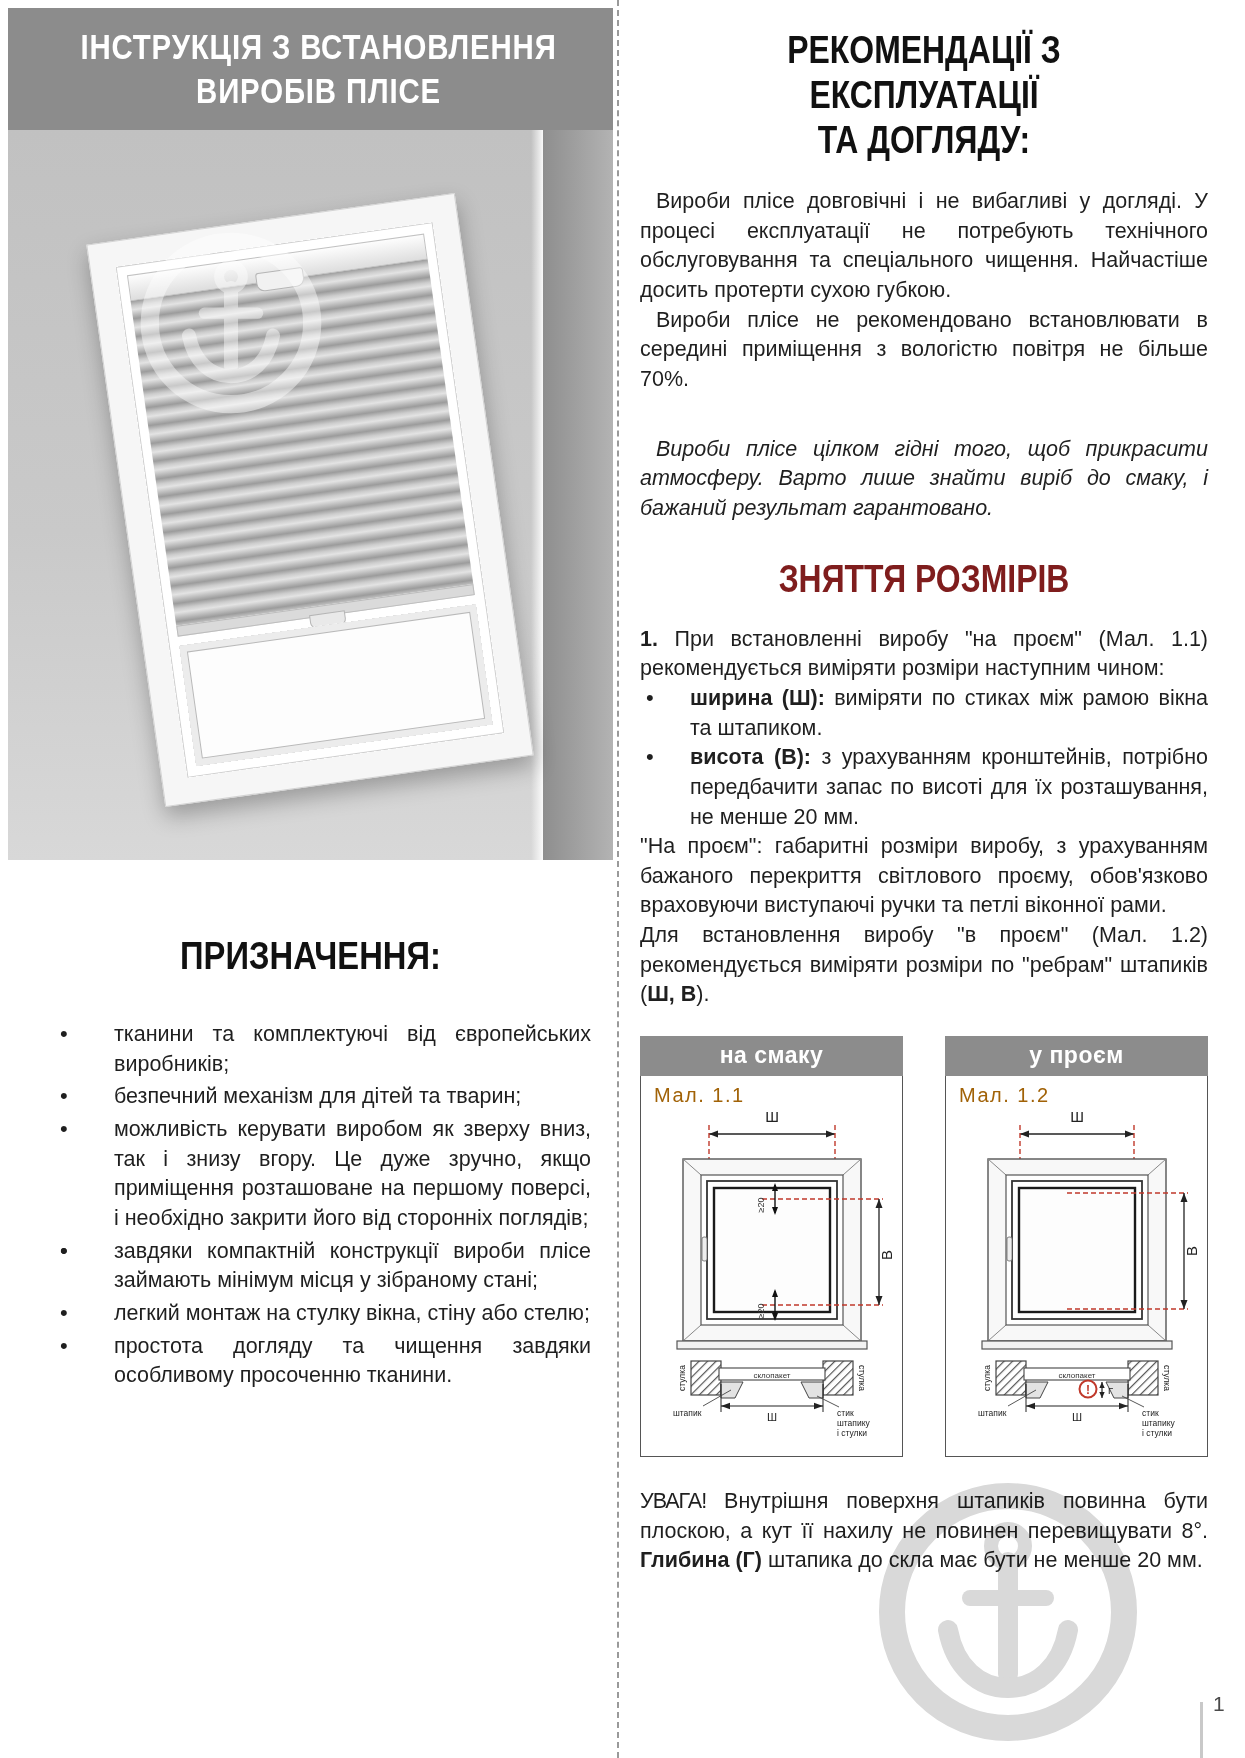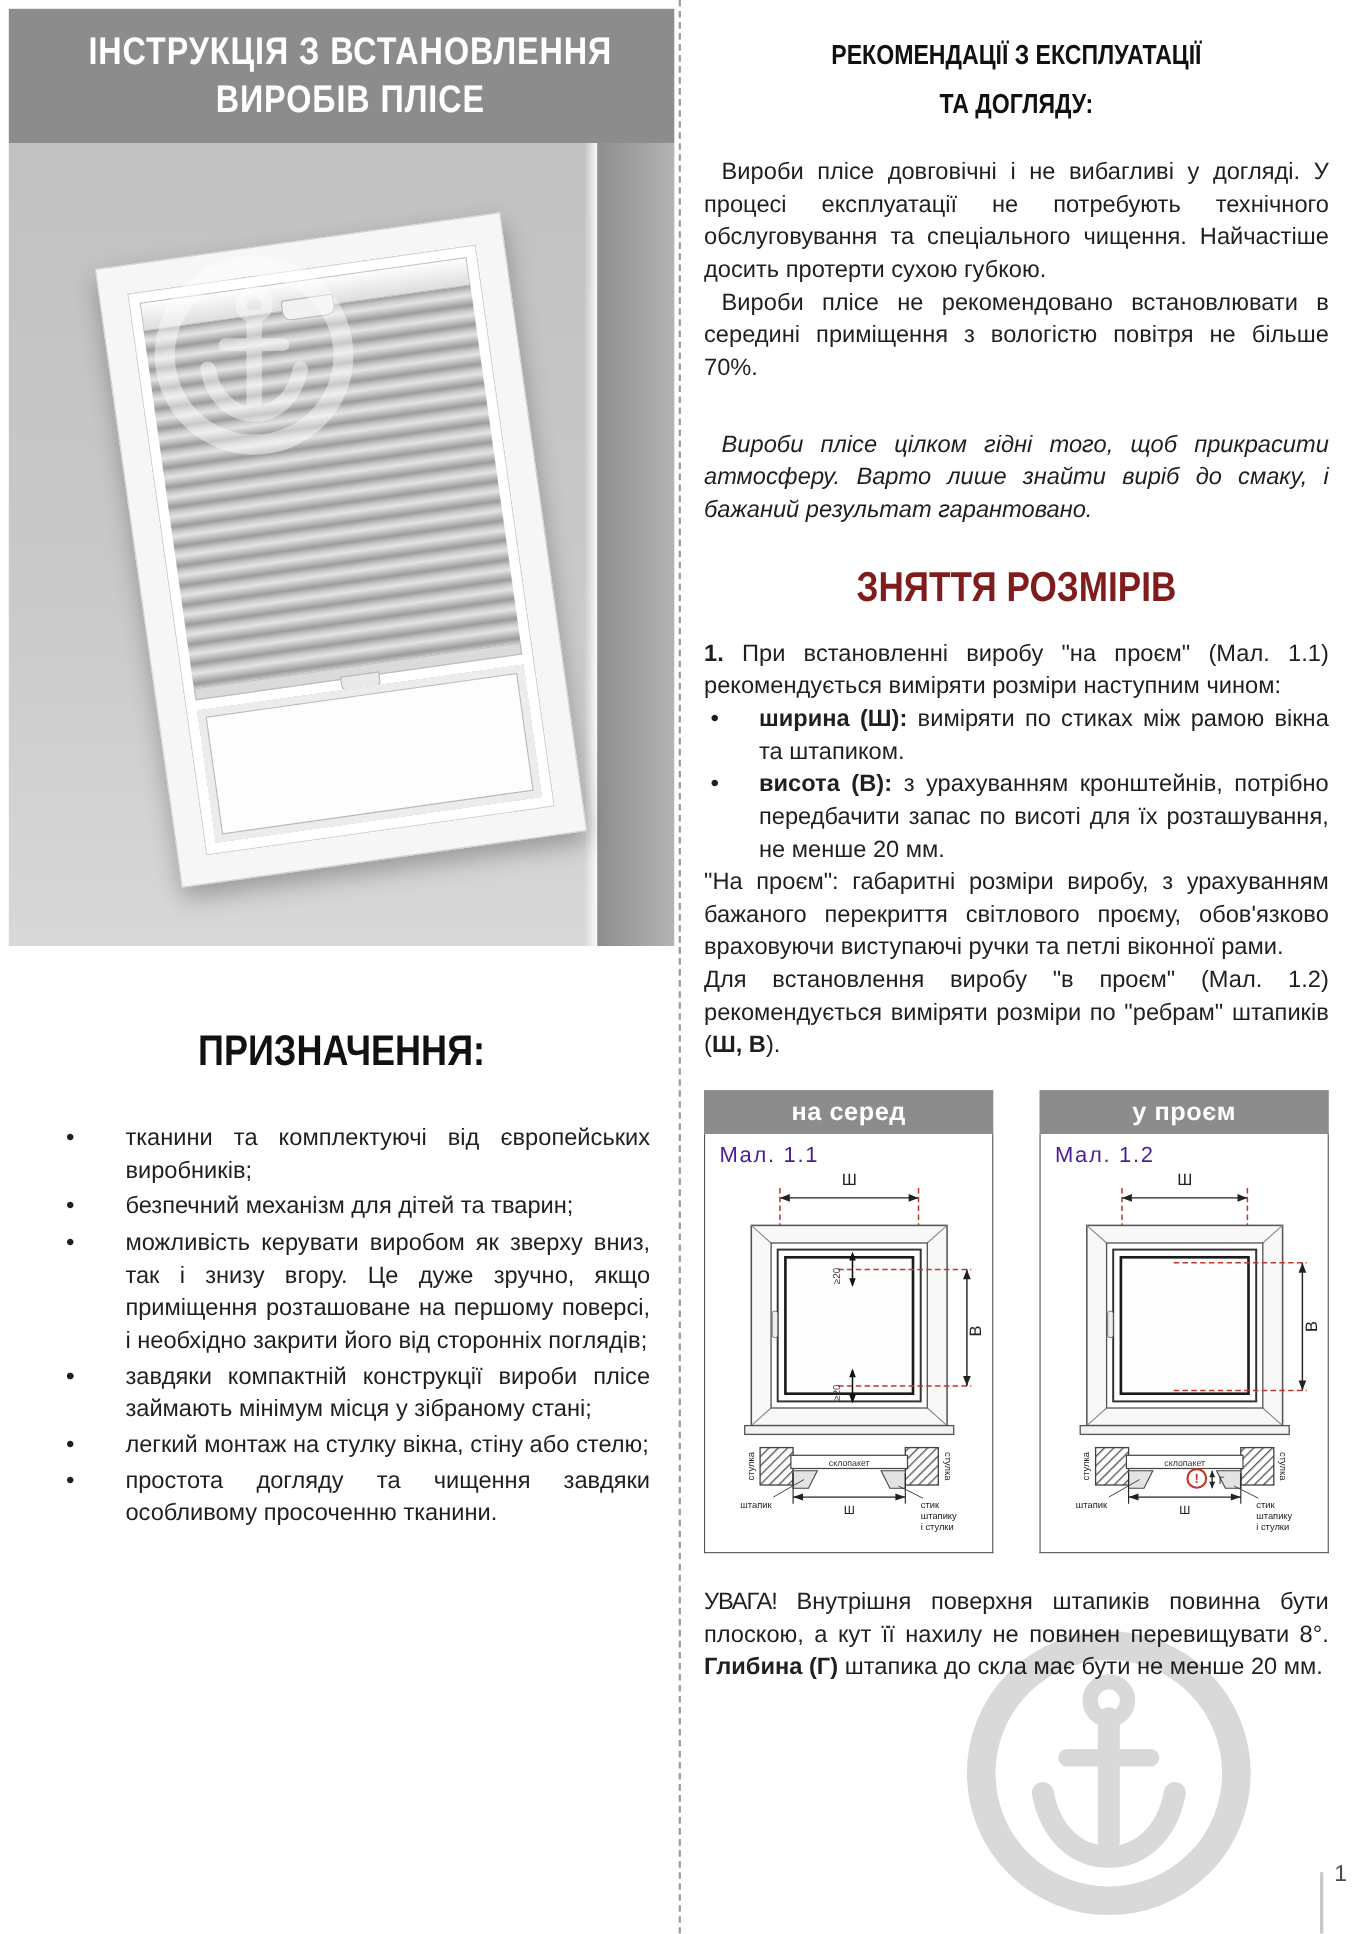--- a/index.html
+++ b/index.html
@@ -52,37 +52,37 @@
   .left-body { padding:0 22px;margin-top:41px; }
   .h-purpose { margin:74px 0 0 0; text-align:center; font-size:39px; font-weight:700; color:#111; }
   .p-intro { margin:40px 0 0 0; font-size:21.5px; line-height:1.38; text-align:justify; text-indent:16px; }
   .bullets { list-style:none; margin:42px 0 0 0; padding:0; }
   .bullets li { position:relative; padding-left:84px; margin:0 0 3px 0;
                 font-size:21.5px; line-height:1.38; text-align:justify; }
   .dot { position:absolute; left:30px; top:-1px; font-size:22px; }
 
   
   .right-col { position:absolute; left:640px; top:28px; width:568px; }
-  .h-care { margin:0; text-align:center; font-size:25px; font-weight:700; color:#111; line-height:45px; }
+  .h-care { margin:0; text-align:center; font-size:38px; font-weight:700; color:#111; line-height:45px; }
   .h-measure { margin:34px 0 24px 0; text-align:center; font-size:38px; font-weight:700; color:#7f1d1d; }
   .rp { margin:0; font-size:21.5px; line-height:1.38; text-align:justify; }
   .indent { text-indent:16px; }
   .p-care1 { margin-top:24px; }
   .p-care3 { margin-top:40px; font-style:italic; }
   .m-bullets { list-style:none; margin:0; padding:0; }
   .m-bullets li { position:relative; padding-left:50px; font-size:21.5px; line-height:1.38; text-align:justify; }
   .m-bullets .dot { left:6px; }
 
   
   .figures { display:flex; justify-content:space-between; margin-top:26px; }
   .figure { width:263px; }
   .fig-header { background:#8c8c8c; color:#fff; text-align:center;
                 font-size:23px; font-weight:700; padding:6px 0 7px 0; letter-spacing:.5px; }
   .fig-body { border:1.5px solid #555; border-top:none; background:#fff; padding:6px 5px 4px 5px; }
-  .fig-caption { font-size:20px; color:#4c1d95; margin:2px 0 0 8px; letter-spacing:1.5px; }
+  .fig-caption { font-size:20px; color:#a16207; margin:2px 0 0 8px; letter-spacing:1.5px; }
   .fig-svg { display:block; margin:0 auto; }
 
   .p-attention { margin-top:30px; }
   .att-label { font-weight:400; letter-spacing:-1px; }
 
   
   .footer-line { position:absolute; left:1200px; top:1702px; width:3px; height:56px; background:#c9c9c9; }
   .page-number { position:absolute; left:1213px; top:1692px; font-size:21px; color:#4a4a4a; }
 
   .bottom-watermark { position:absolute; left:858px; top:1462px; mix-blend-mode:multiply; pointer-events:none; }
@@ -162,21 +162,21 @@
       <li><span class="dot">•</span><b>ширина (Ш):</b><span> виміряти по стиках між рамою вікна та штапиком.</span></li>
       <li><span class="dot">•</span><b>висота (В):</b><span> з урахуванням кронштейнів, потрібно передбачити запас по висоті для їх розташування, не менше 20 мм.</span></li>
     </ul>
 
     <p class="rp">"На проєм": габаритні розміри виробу, з урахуванням бажаного перекриття світлового проєму, обов'язково враховуючи виступаючі ручки та петлі віконної рами.</p>
     <p class="rp"><span>Для встановлення виробу "в проєм" (Мал. 1.2) рекомендується виміряти розміри по "ребрам" штапиків (</span><b>Ш, В</b><span>).</span></p>
 
     <div class="figures">
 
       <div class="figure">
-        <div class="fig-header">на серед</div>
+        <div class="fig-header">на смаку</div>
         <div class="fig-body">
           <div class="fig-caption">Мал. 1.1</div>
           <svg class="fig-svg" width="250" height="345" viewBox="0 0 250 345">
             <defs>
               <pattern id="h1" width="6" height="6" patternUnits="userSpaceOnUse" patternTransform="rotate(45)">
                 <rect width="6" height="6" fill="#ffffff"></rect>
                 <line x1="0" y1="0" x2="0" y2="6" stroke="#555" stroke-width="2.4"></line>
               </pattern>
             </defs>
 

